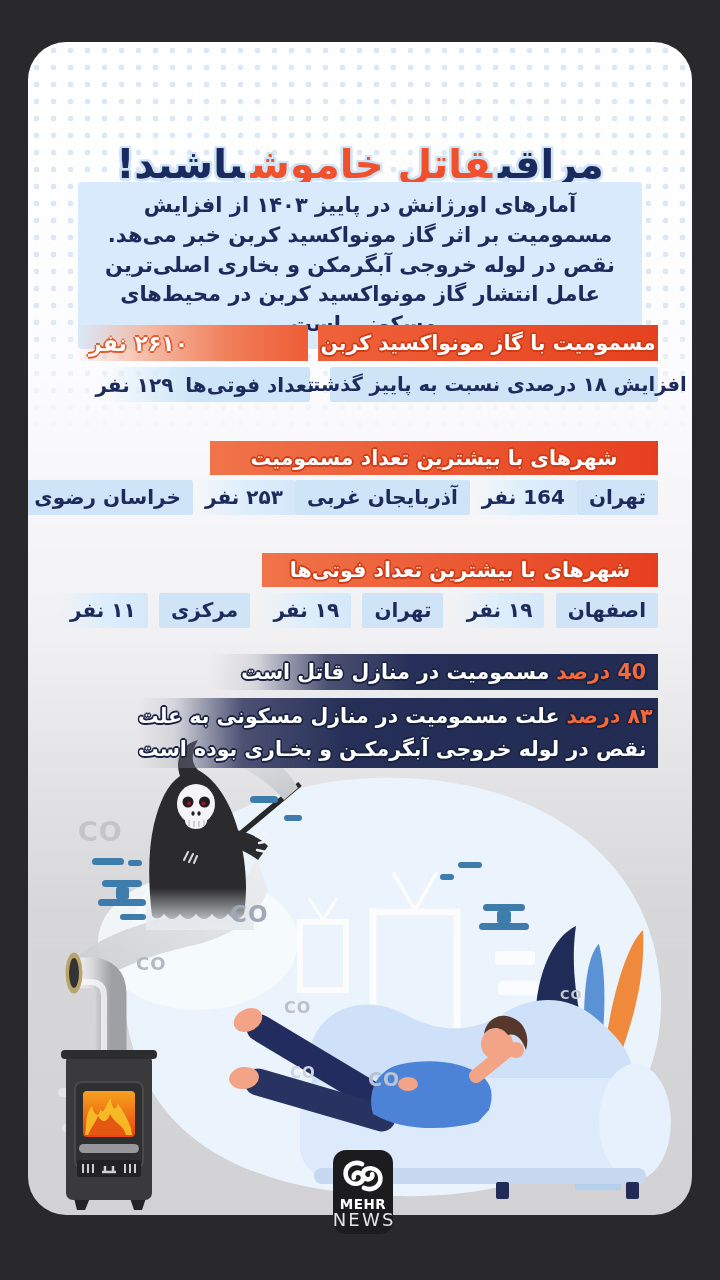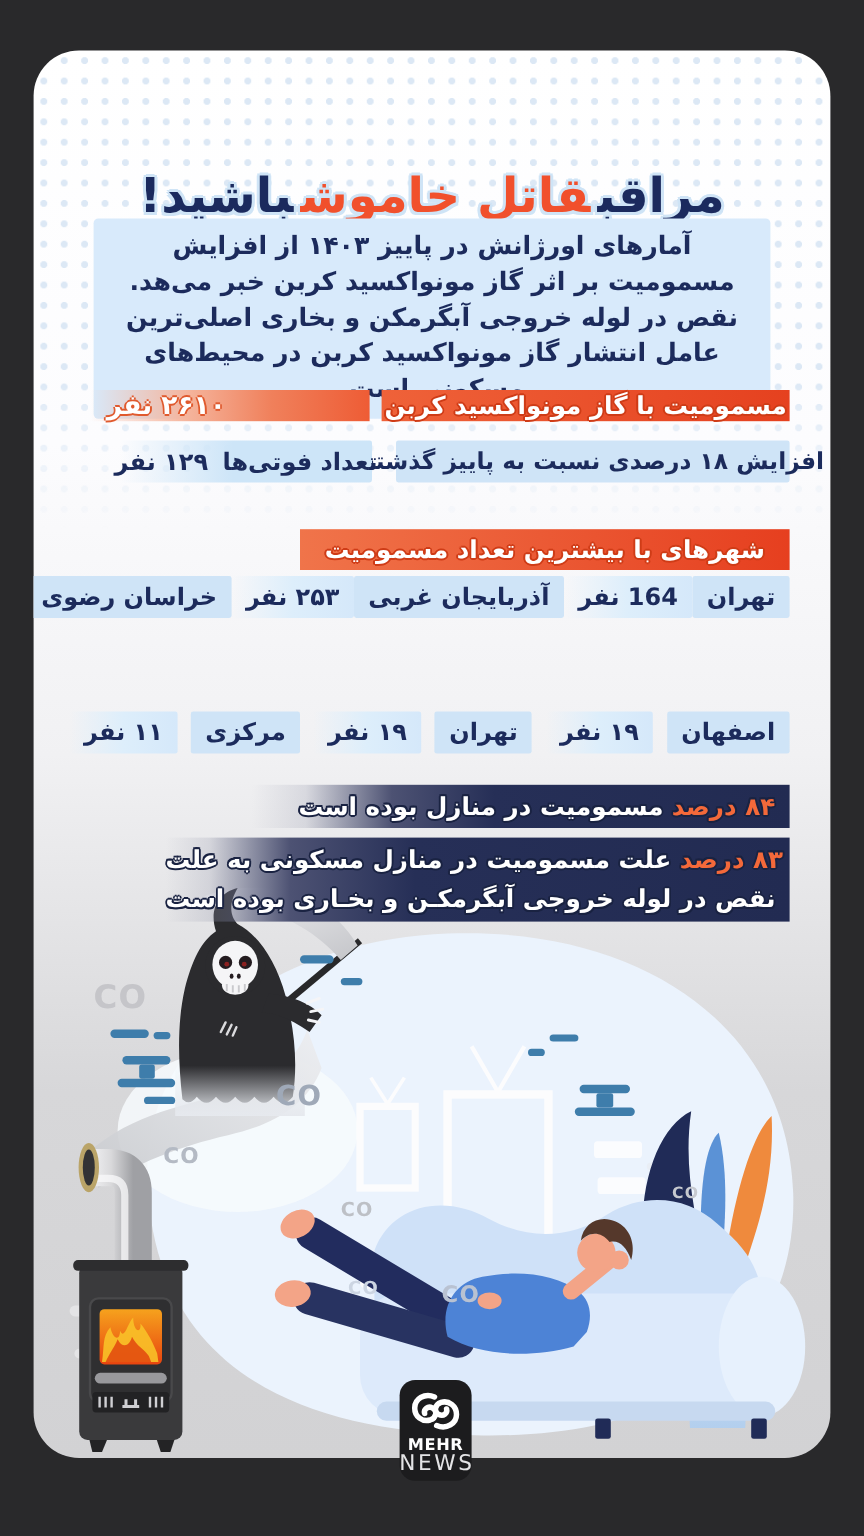--- a/index.html
+++ b/index.html
@@ -16,30 +16,30 @@
         mask-image:linear-gradient(180deg,#000 68%,transparent 100%);}
   .fa{direction:rtl;unicode-bidi:isolate;}
   .title{position:absolute;left:0;right:0;top:64px;z-index:3;text-align:center;
          font-size:40px;font-weight:bold;letter-spacing:0;line-height:62px;color:#1b2a5e;
          text-shadow:2.5px 0 0 #cfe4f6,-2.5px 0 0 #cfe4f6,0 2.5px 0 #cfe4f6,0 -2.5px 0 #cfe4f6,
                      2px 2px 0 #cfe4f6,-2px 2px 0 #cfe4f6,2px -2px 0 #cfe4f6,-2px -2px 0 #cfe4f6;}
   .title .accent{color:#f1502c;margin:0 6px;}
   .intro{position:absolute;left:50px;top:140px;width:564px;z-index:3;background:#d8eafb;
          border-radius:4px;padding:9px 15px;text-align:center;
          font-size:21px;font-weight:bold;line-height:1.42;color:#1c2b5c;}
-  .hbar{position:absolute;height:26px;z-index:3;display:flex;align-items:center;justify-content:center;
+  .hbar{position:absolute;height:36px;z-index:3;display:flex;align-items:center;justify-content:center;
         color:#fff;font-weight:bold;font-size:20.5px;white-space:nowrap;
         text-shadow:1.6px 0 0 #cf3c17,-1.6px 0 0 #cf3c17,0 1.6px 0 #cf3c17,0 -1.6px 0 #cf3c17,
                     1.2px 1.2px 0 #cf3c17,-1.2px 1.2px 0 #cf3c17,1.2px -1.2px 0 #cf3c17,-1.2px -1.2px 0 #cf3c17;}
   .bar1-main{right:34px;top:283px;width:340px;background:linear-gradient(90deg,#ef6239,#e5411f);}
   .bar1-value{left:47px;top:283px;width:233px;justify-content:flex-end;padding-left:14px;padding-right:14px;
         background:linear-gradient(270deg,#ee5c35 0%,#f0805b 35%,#f5b49c 65%,rgba(248,216,205,0) 100%);
         font-size:22px;
         text-shadow:1.6px 0 0 #e05a2e,-1.6px 0 0 #e05a2e,0 1.6px 0 #e05a2e,0 -1.6px 0 #e05a2e;}
-  .h2bar{right:34px;top:399px;width:408px;height:34px;background:linear-gradient(90deg,#f0744a,#e63f1f);}
+  .h2bar{right:34px;top:399px;width:448px;height:34px;background:linear-gradient(90deg,#f0744a,#e63f1f);}
   .h3bar{right:34px;top:511px;width:396px;height:34px;background:linear-gradient(90deg,#f0744a,#e63f1f);}
   .chip{display:flex;align-items:center;justify-content:center;height:35px;background:#cfe4f7;
         color:#1c2b5c;font-weight:bold;font-size:20px;white-space:nowrap;padding:0 12px;border-radius:2px;}
   .note-chip{position:absolute;right:34px;top:325px;width:328px;z-index:3;font-size:19.5px;}
   .deaths-chip{position:absolute;left:72px;top:325px;width:210px;z-index:3;gap:12px;
         background:linear-gradient(270deg,#cde5f8 0%,#cde5f8 55%,rgba(205,229,248,0) 100%);}
   .cityrow{position:absolute;left:24px;right:34px;height:36px;z-index:3;display:flex;direction:rtl;
         align-items:center;justify-content:space-between;}
   .row-cities{top:437px;}
   .row-deaths{top:550px;left:30px;}
@@ -82,31 +82,32 @@
     <div class="hbar h2bar fa">شهرهای با بیشترین تعداد مسمومیت</div>
     <div class="cityrow row-cities">
       <div class="chip fa">تهران</div>
       <div class="chip val-chip fa">164 نفر</div>
       <div class="chip fa">آذربایجان غربی</div>
       <div class="chip val-chip fa">۲۵۳ نفر</div>
       <div class="chip fa">خراسان رضوی</div>
 
     </div>
 
+    <div class="hbar h3bar fa">شهرهای با بیشترین تعداد فوتی‌ها</div>
     <div class="cityrow row-deaths">
       <div class="chip fa">اصفهان</div>
       <div class="chip val-chip fa">۱۹ نفر</div>
       <div class="chip fa">تهران</div>
       <div class="chip val-chip fa">۱۹ نفر</div>
       <div class="chip fa">مرکزی</div>
       <div class="chip val-chip fa">۱۱ نفر</div>
     </div>
 
     <div class="fact fact1 fa">
-      <div><span class="pct">۸۴ درصد</span><span>مسمومیت در منازل بوده است</span></div>
+      <div><span class="pct">40 درصد</span><span>مسمومیت در منازل قاتل است</span></div>
     </div>
     <div class="fact fact2 fa">
       <div><span class="pct">۸۳ درصد</span><span>علت مسمومیت در منازل مسکونی به علت</span></div>
       <div>نقص در لوله خروجی آبگرمکـن و بخـاری بوده است</div>
     </div>
 
     <svg class="illus" viewBox="0 0 664 483">
       <defs>
         <linearGradient id="gFire" x1="0" y1="0" x2="0" y2="1">
           <stop offset="0" stop-color="#f6a21d"></stop>

